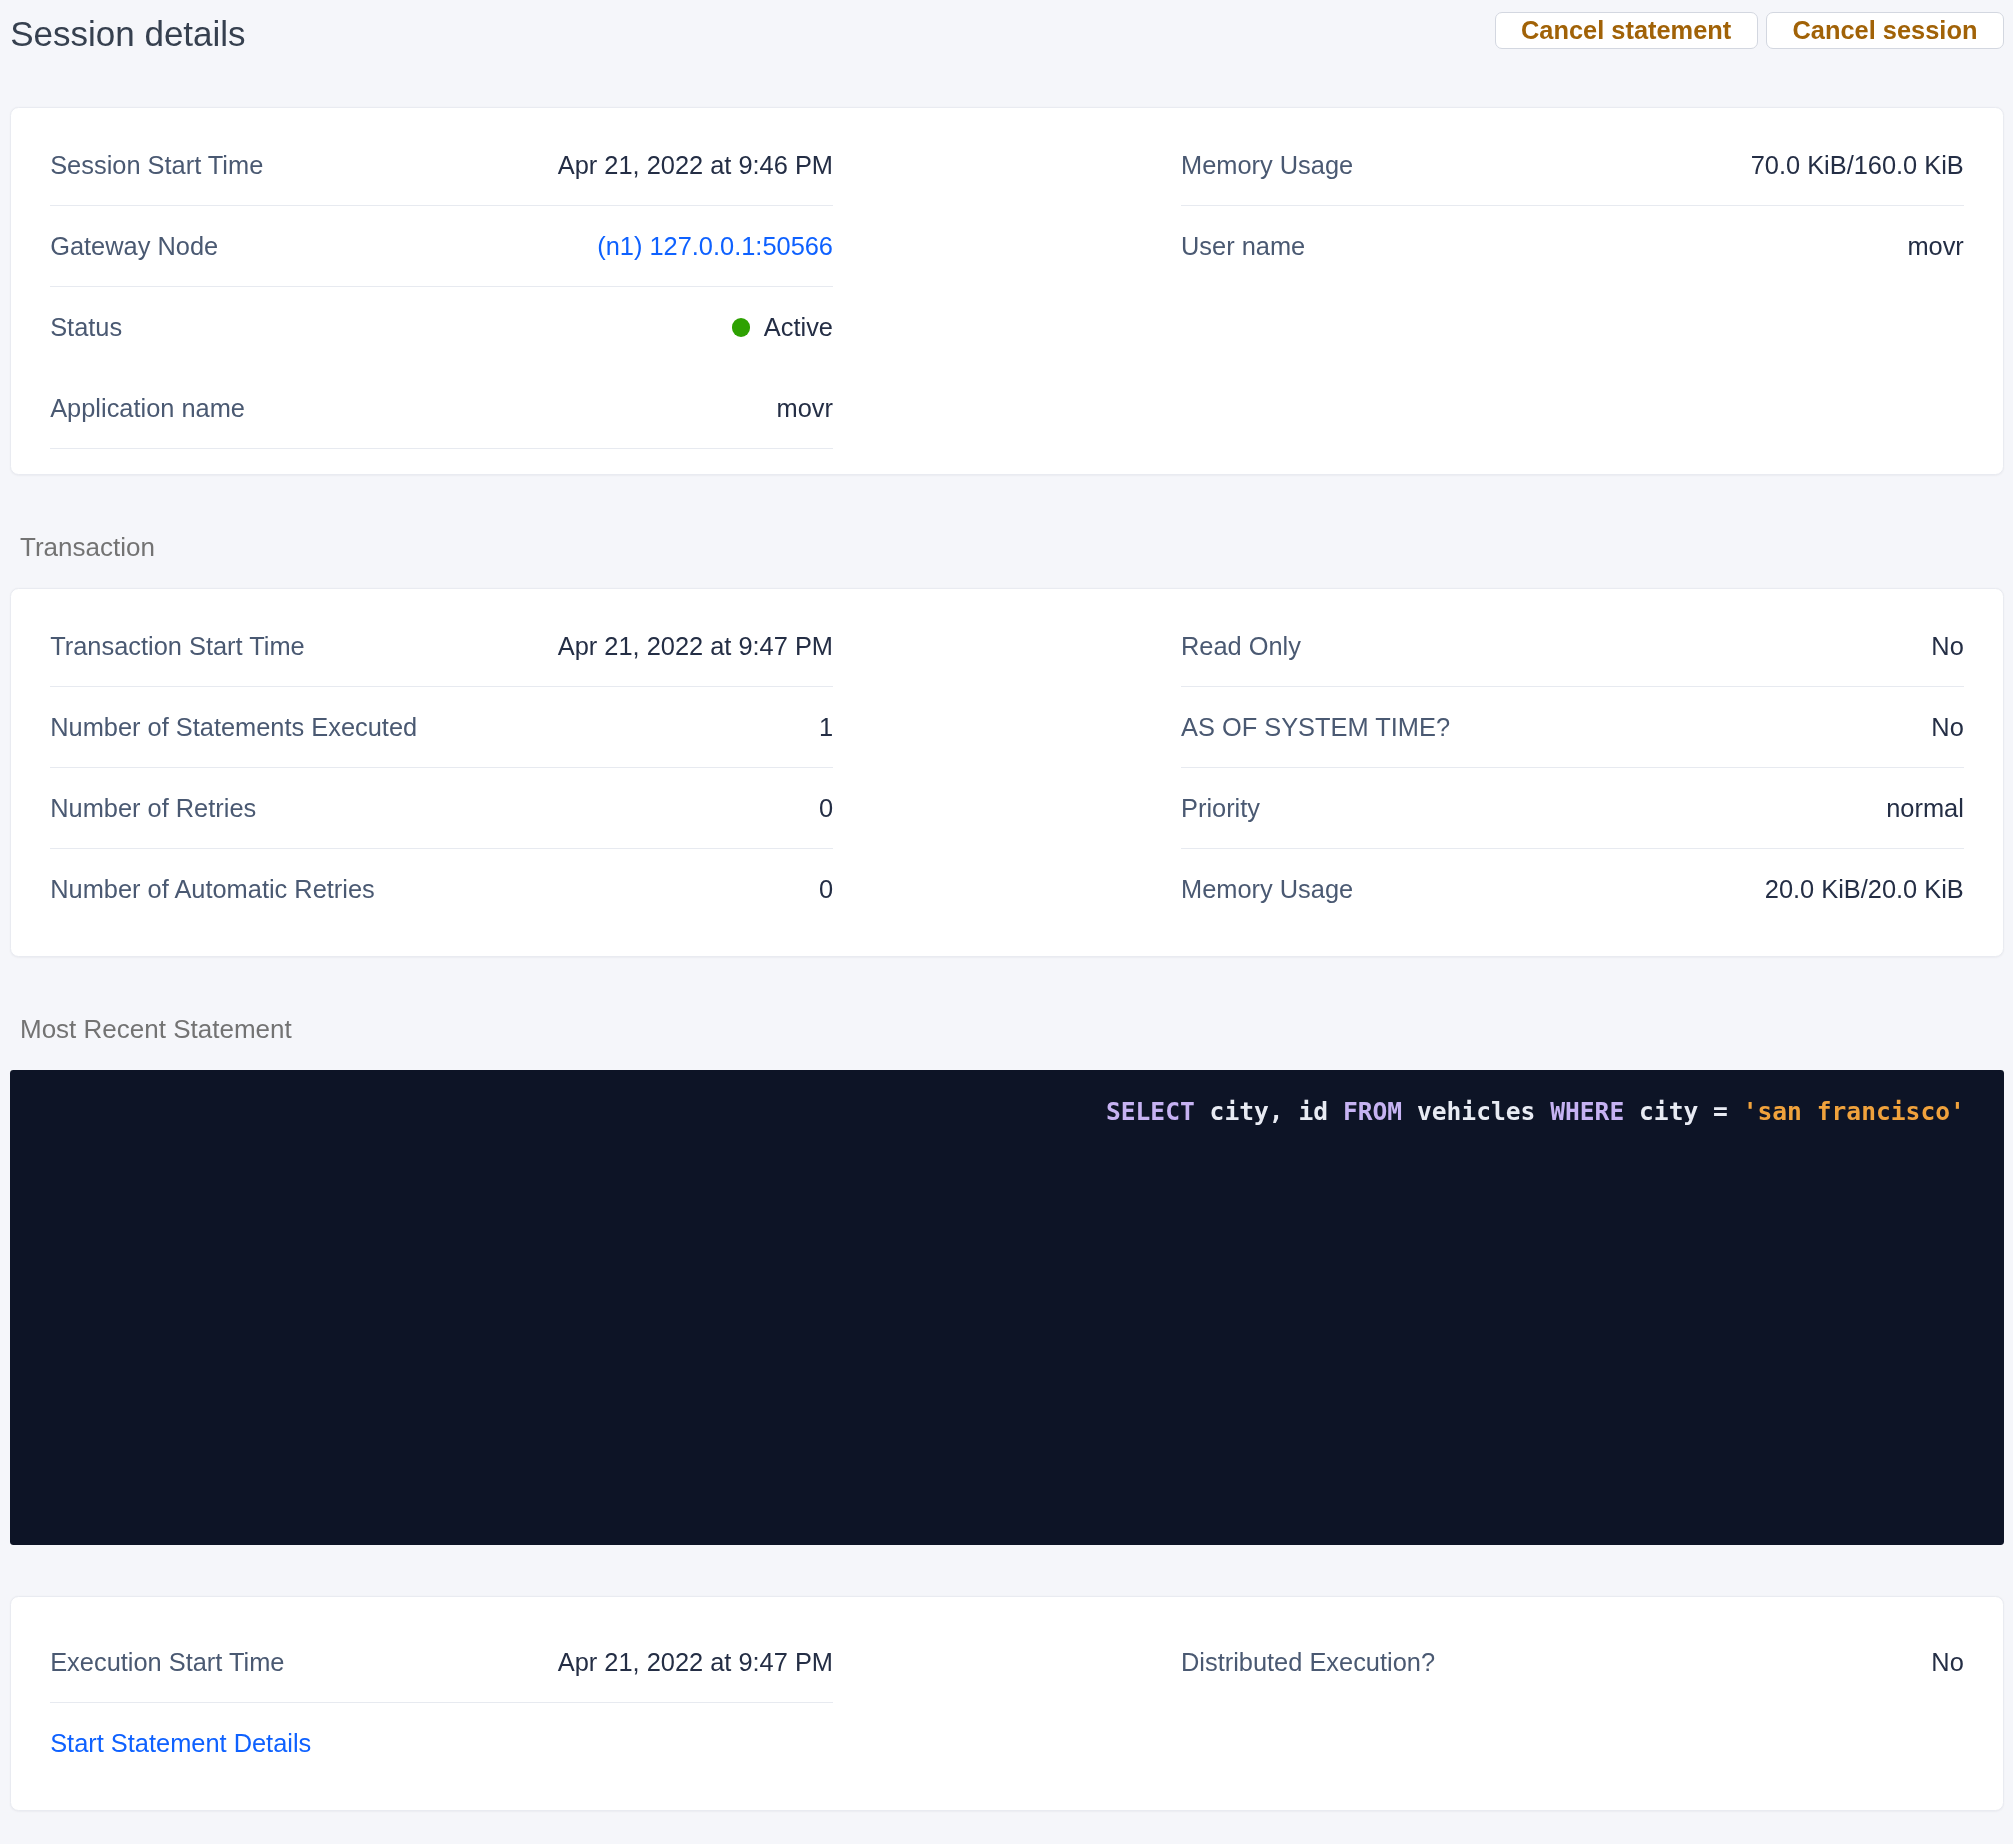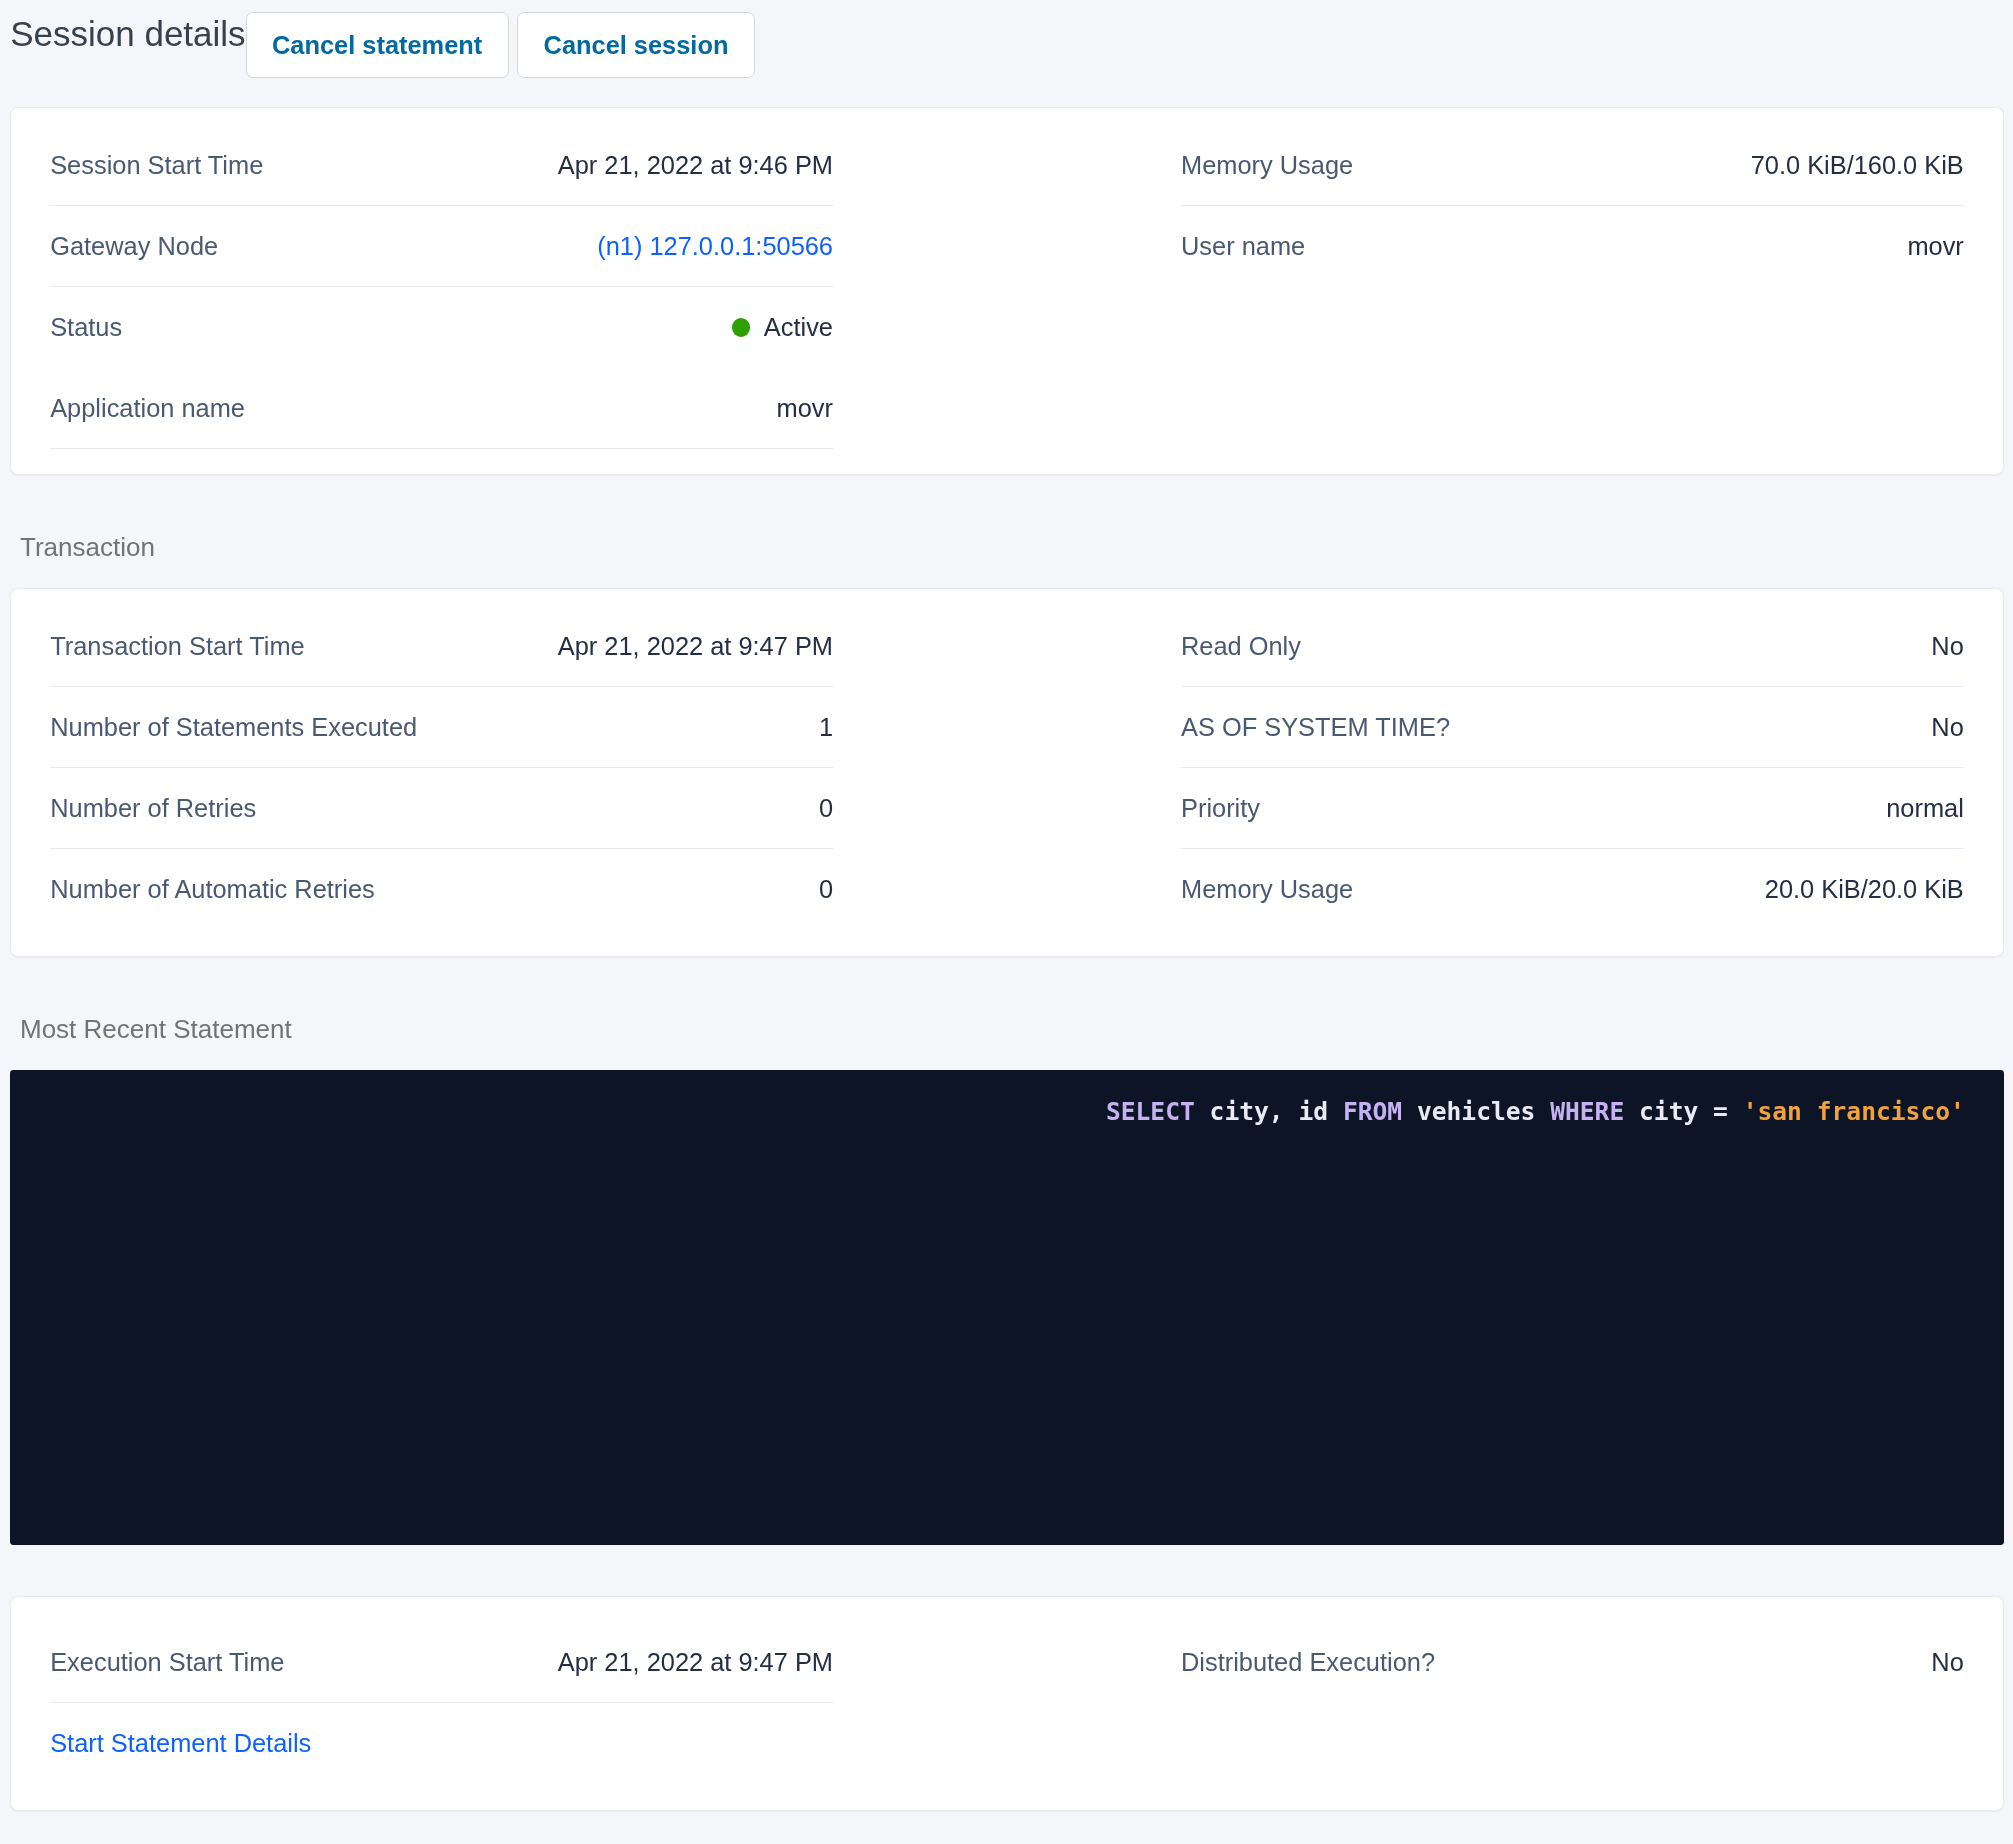--- a/index.html
+++ b/index.html
@@ -6,30 +6,30 @@
   html, body { width: 2014px; height: 1844px; }
   body {
     background: #f5f6fa;
     font-family: "Liberation Sans", sans-serif;
     color: #242e45;
     overflow: hidden;
   }
 
   
   .header {
-    display: flex; justify-content: flex-start; align-items: flex-start;
+    display: flex; justify-content: space-between; align-items: flex-start;
     padding: 12px 10.2px 0 10.2px; height: 68px;
   }
   .page-title { font-size: 35px; font-weight: 500; color: #36404f; line-height: 44px; }
   .header-actions { display: flex; gap: 8.5px; }
   .btn {
-    height: 66px; padding: 0 25.4px; background: #ffffff;
+    height: 37px; padding: 0 25.4px; background: #ffffff;
     border: 1.7px solid #d3d7e0; border-radius: 7px;
     font-family: "Liberation Sans", sans-serif;
-    font-size: 25.4px; font-weight: 700; color: #0369a1;
+    font-size: 25.4px; font-weight: 700; color: #a16207;
     display: flex; align-items: center; cursor: pointer;
   }
 
   
   .card {
     background: #ffffff; margin: 0 10.2px;
     border: 0.8px solid #e9ebf1; border-radius: 8.5px;
     box-shadow: 0 0.8px 1.7px rgba(50,60,80,.05);
     padding: 17px 0 25.4px;
   }

